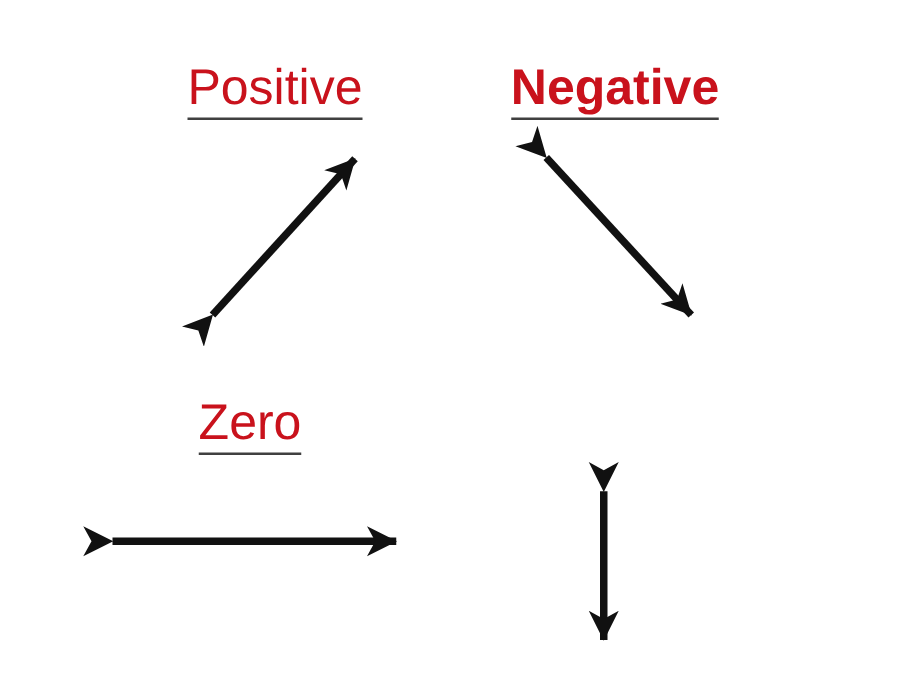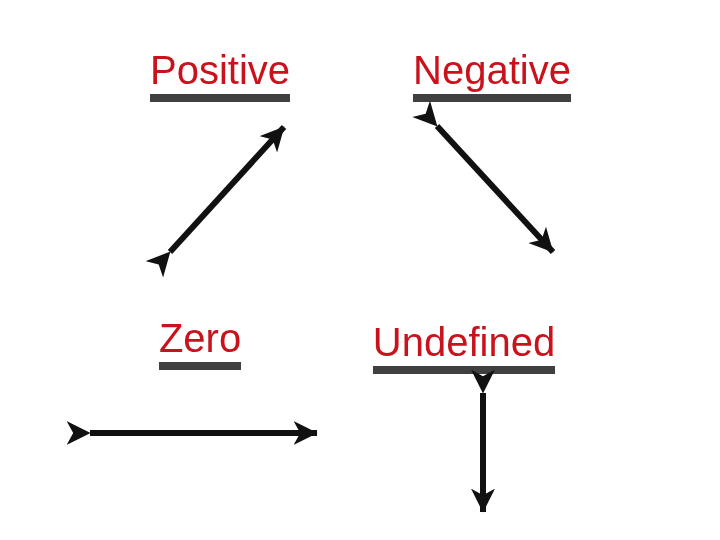--- a/index.html
+++ b/index.html
@@ -20,24 +20,24 @@
     width: 240px;
     text-align: center;
     font-size: 40px;
     font-weight: 400;
     color: #c9121c;
     line-height: 1.2;
     white-space: nowrap;
   }
   .slope-label .ul {
     padding-bottom: 2px;
-    border-bottom: 8px solid #404040;
+    border-bottom: 2px solid #404040;
   }
   .pos-label { left: 100px; top: 46px; }
-  .neg-label { left: 372px; top: 46px; }
+  .neg-label { left: 372px; top: 46px; font-weight: bold; }
   .zero-label { left: 80px;  top: 314px; }
   .undef-label { left: 344px; top: 318px; }
   .arrows-layer {
     position: absolute;
     left: 0;
     top: 0;
     width: 720px;
     height: 540px;
     display: block;
   }
@@ -52,23 +52,20 @@
   </div>
 
   <div class="slope-label neg-label">
     <span class="ul">Negative</span>
   </div>
 
   <div class="slope-label zero-label">
     <span class="ul">Zero</span>
   </div>
 
-  <div class="slope-label undef-label">
-    <span class="ul">Undefined</span>
-  </div>
 
   <svg class="arrows-layer" viewBox="0 0 720 540" xmlns="http://www.w3.org/2000/svg">
     <defs>
       <marker id="arrowhead" markerWidth="5" markerHeight="5" refX="3.9" refY="2" orient="auto" markerUnits="strokeWidth">
         <path d="M0,0 L4,2 L0,4 L1.1,2 Z" fill="#111111"></path>
       </marker>
     </defs>
   <line x1="170" y1="252" x2="284" y2="127" stroke="#111111" stroke-width="6" marker-start="url(#arrowhead)" marker-end="url(#arrowhead)"></line>
       <line x1="437" y1="126" x2="553" y2="252" stroke="#111111" stroke-width="6" marker-start="url(#arrowhead)" marker-end="url(#arrowhead)"></line>
       <line x1="90" y1="433" x2="317" y2="433" stroke="#111111" stroke-width="6" marker-start="url(#arrowhead)" marker-end="url(#arrowhead)"></line>

